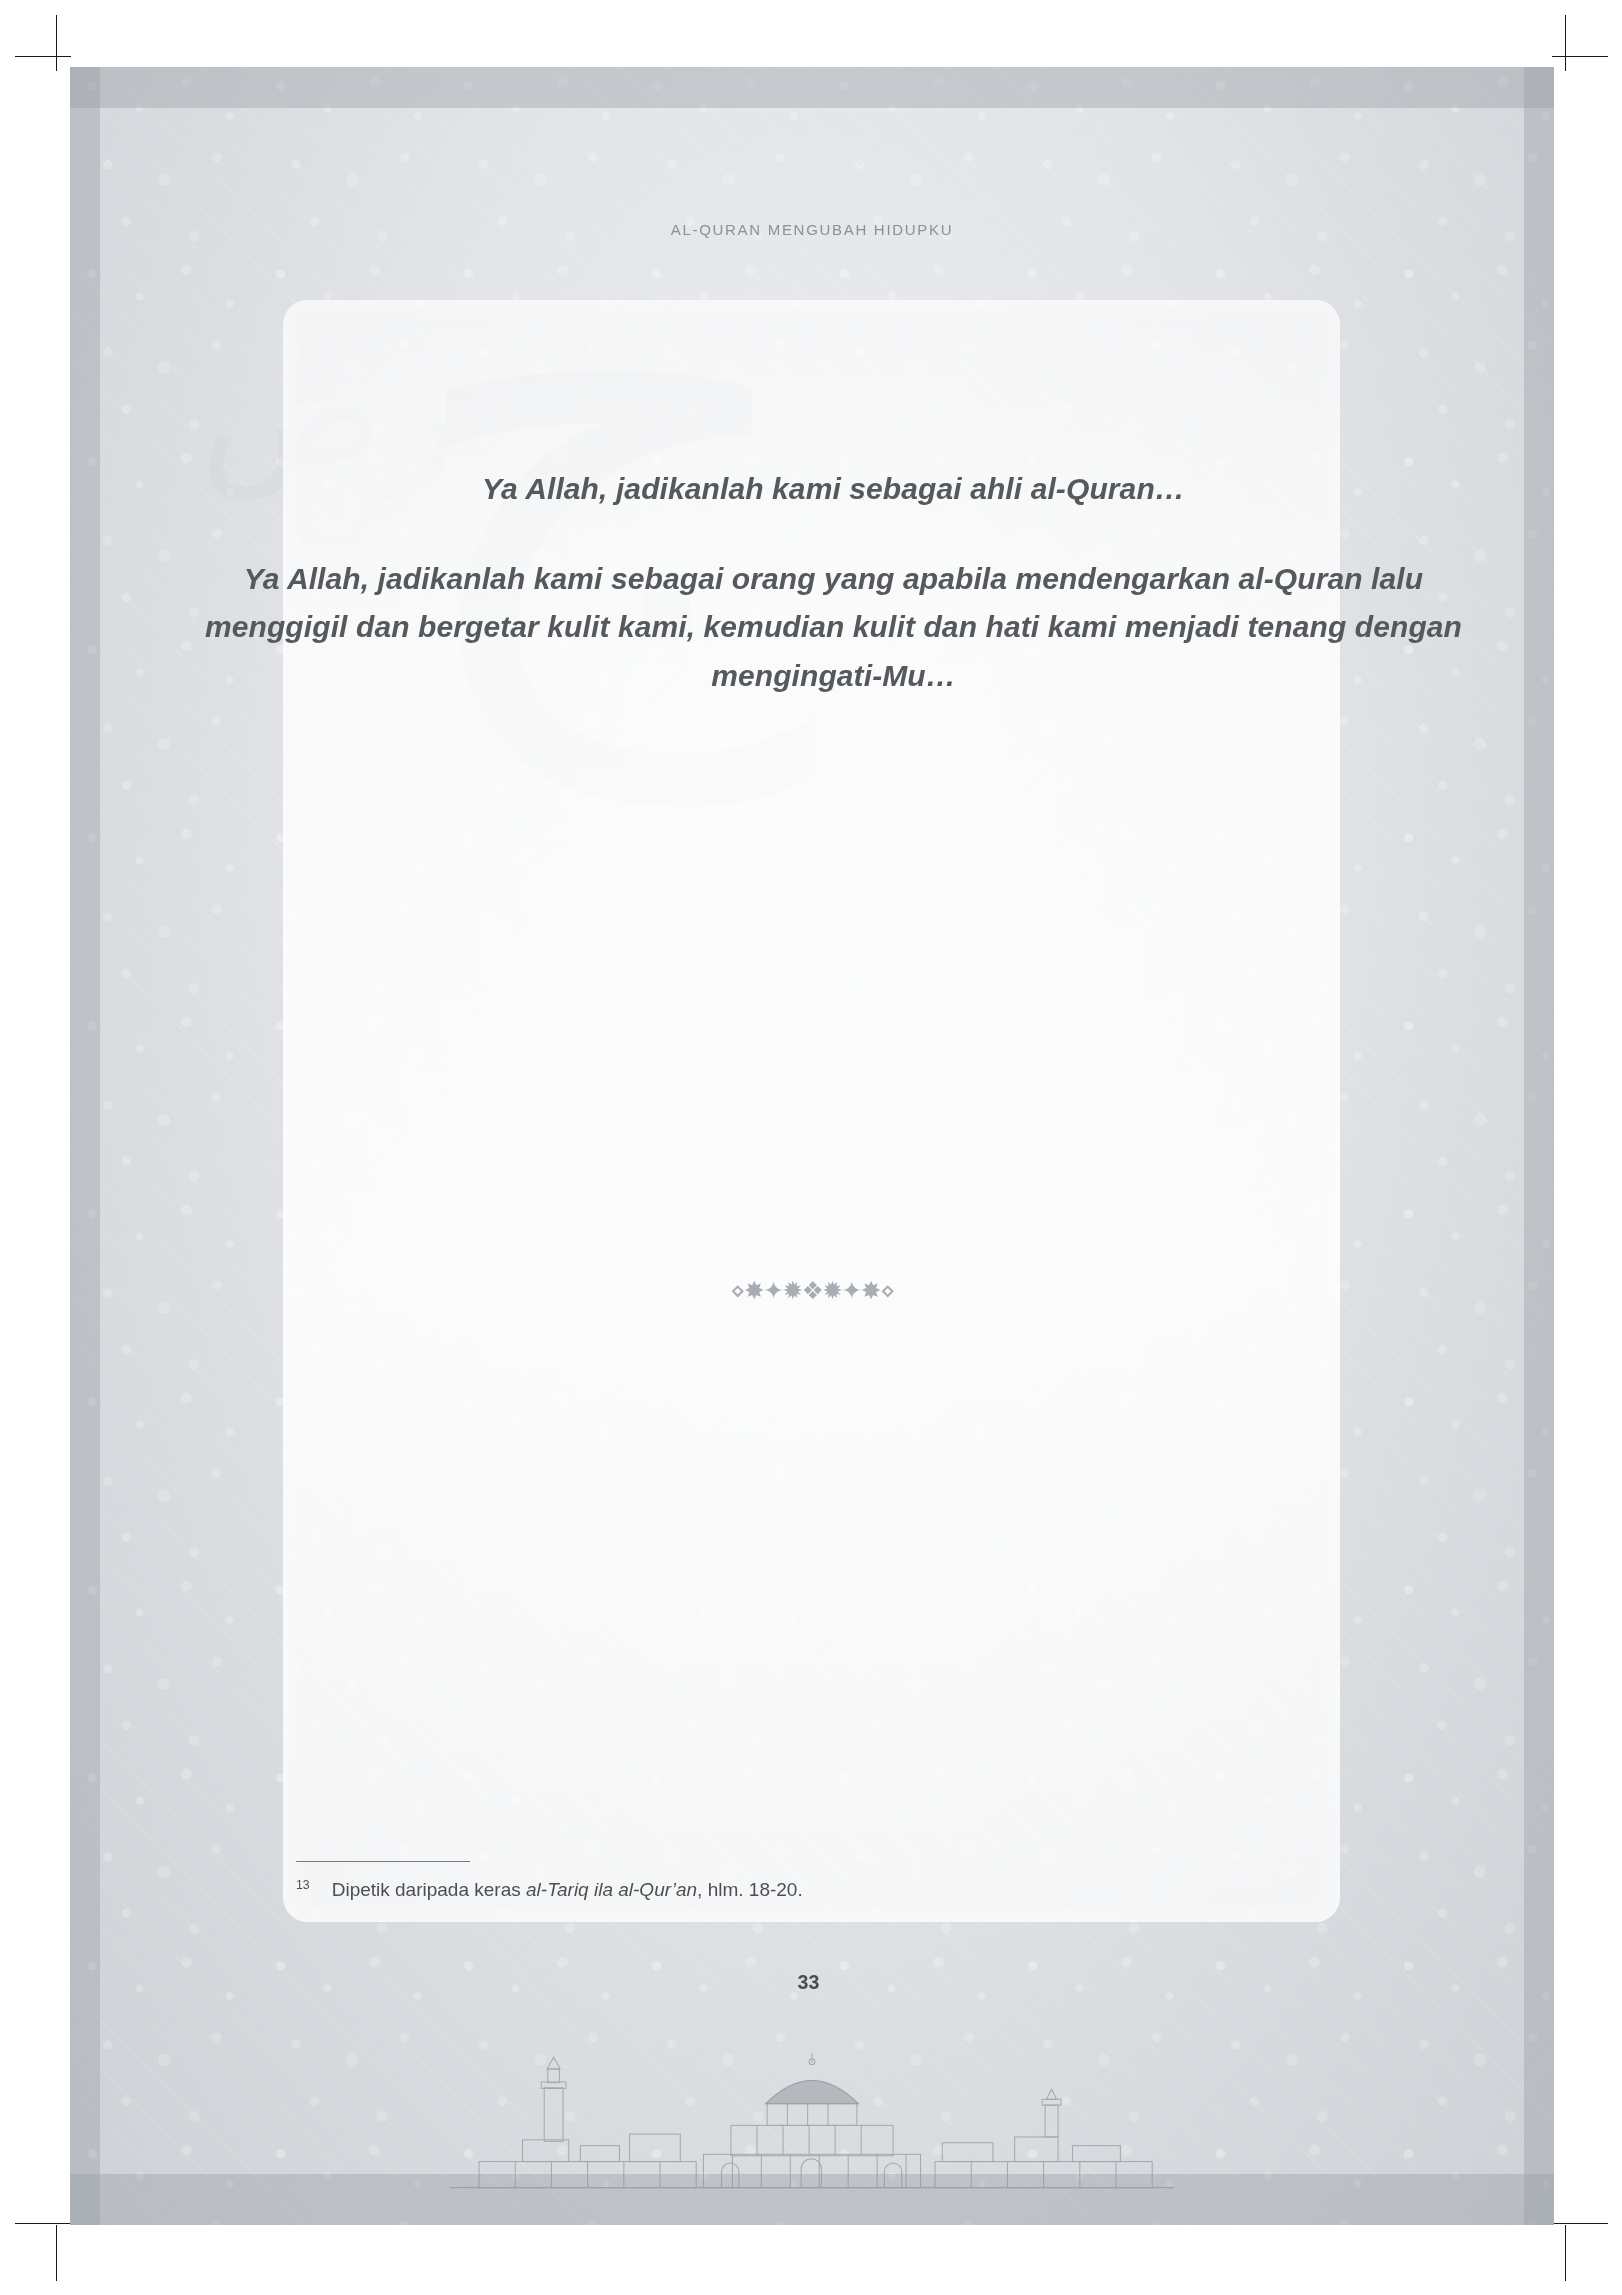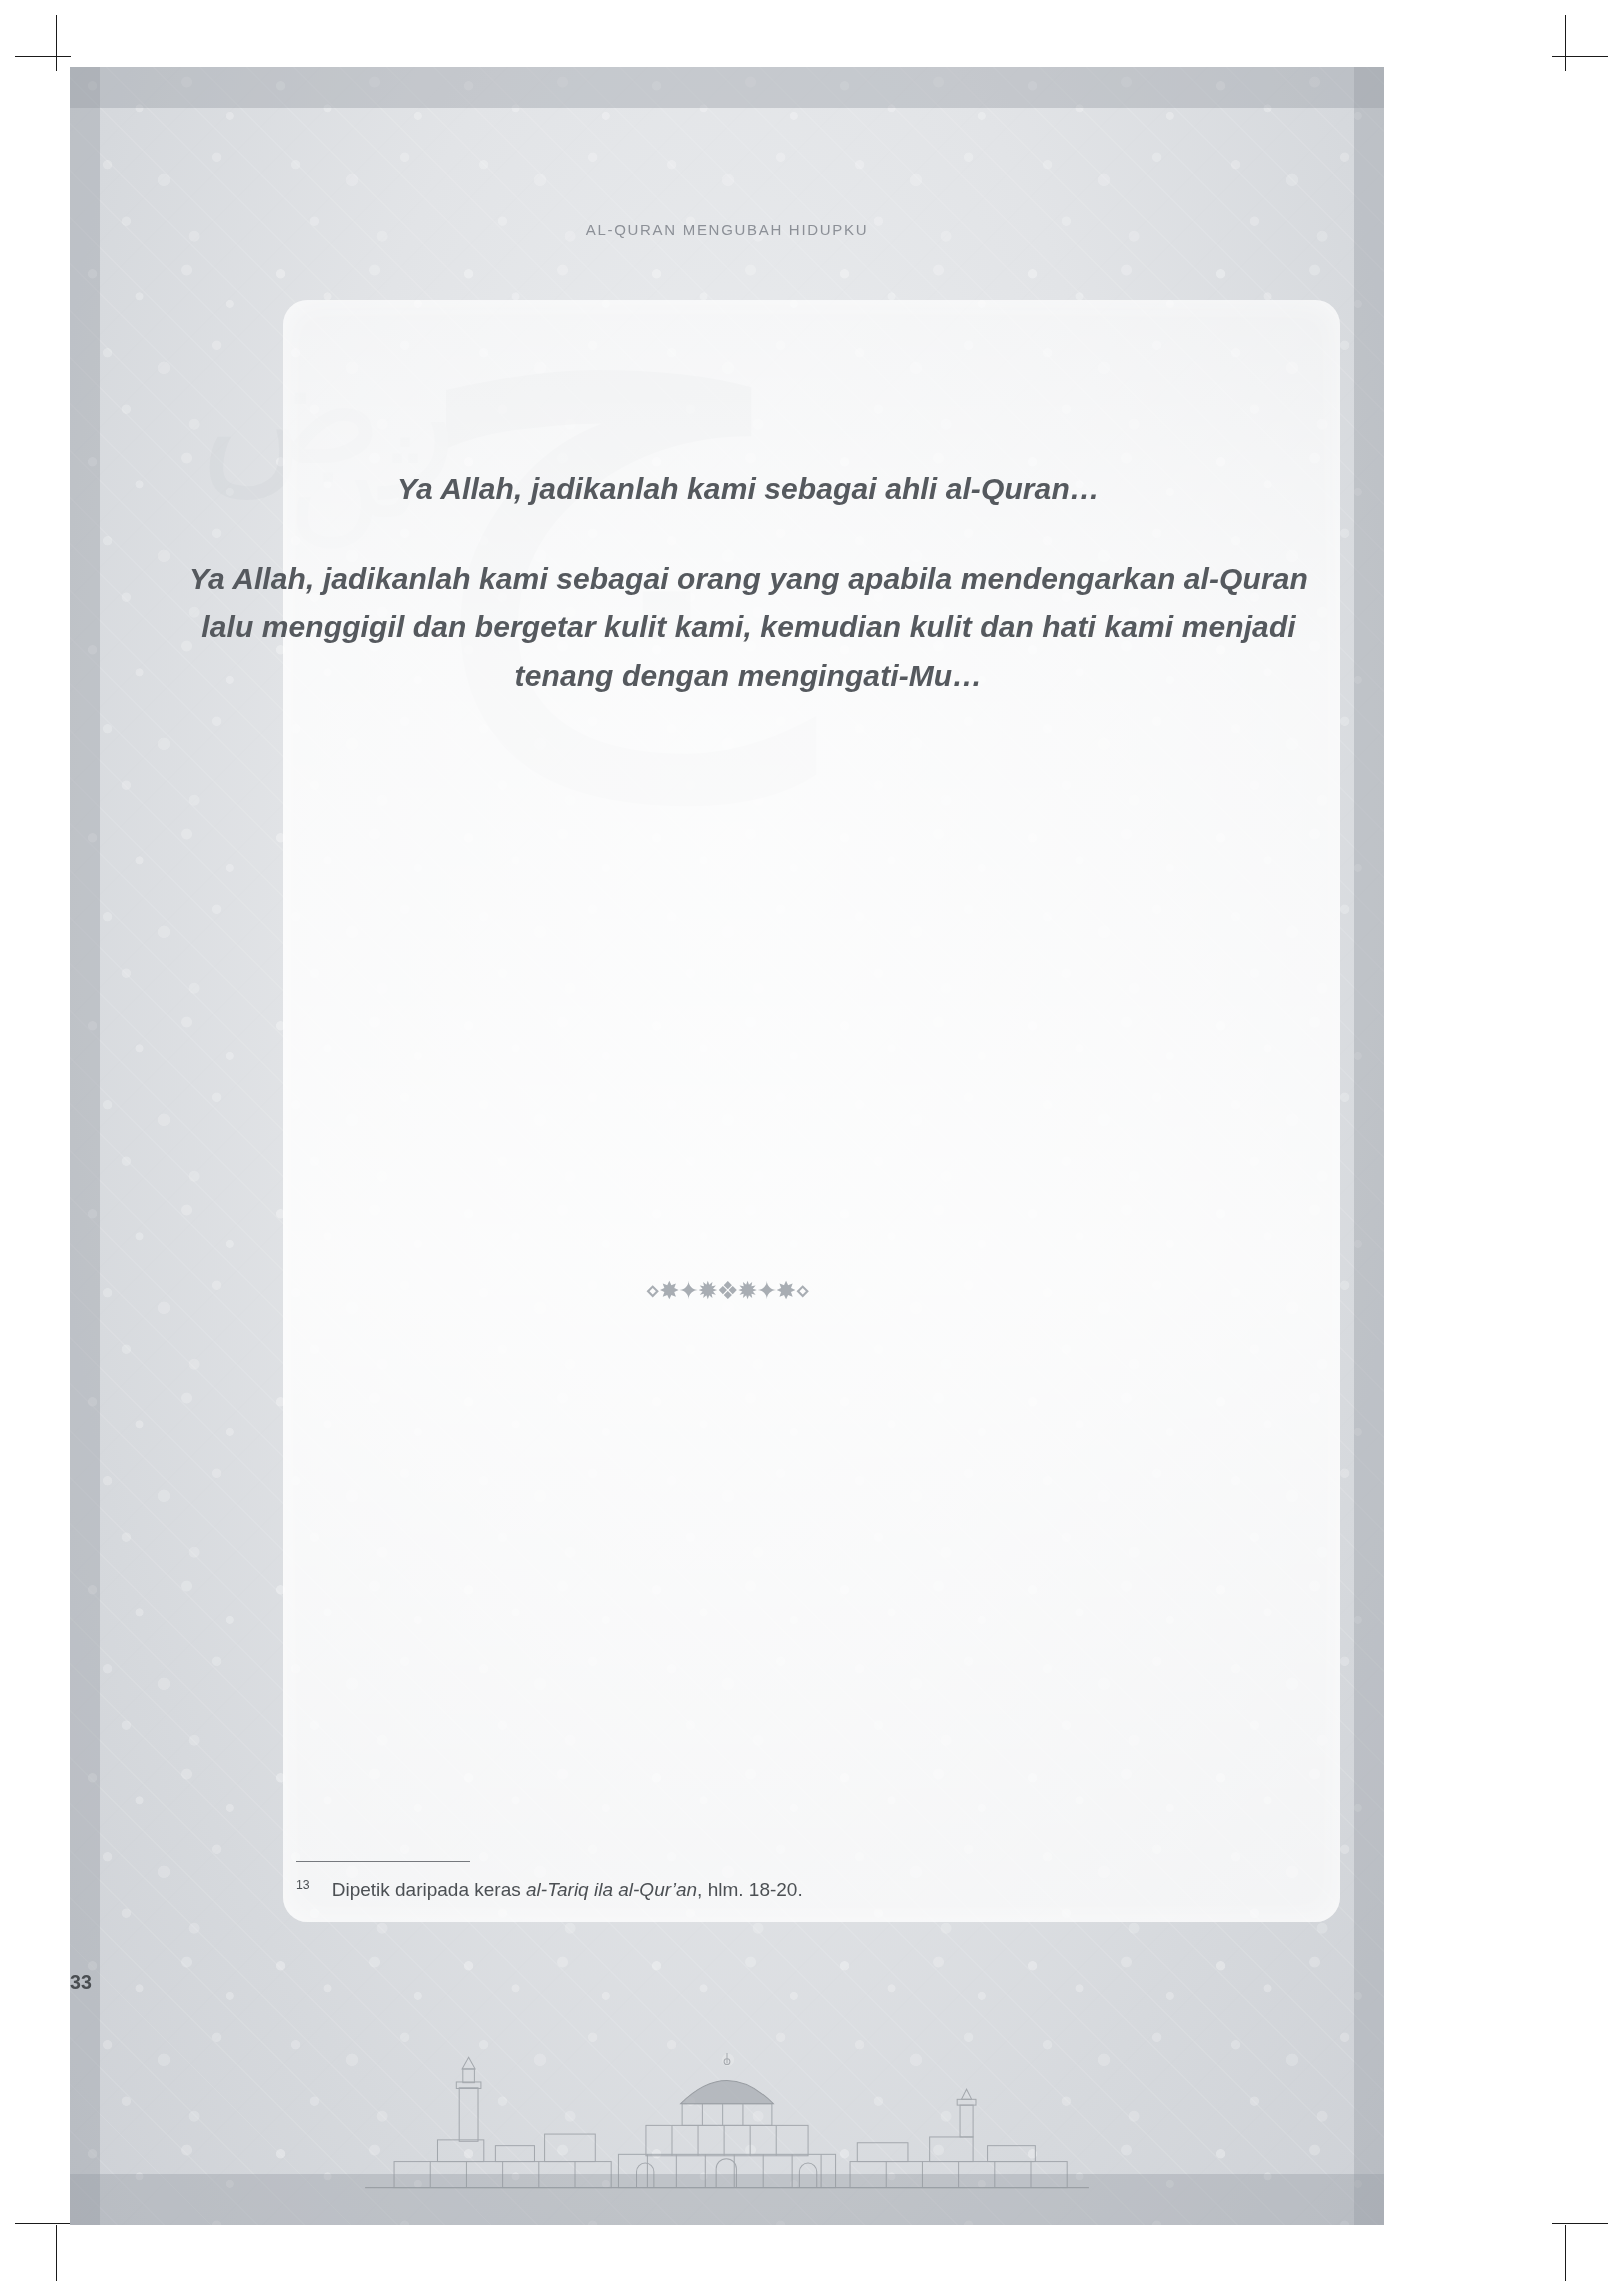--- a/index.html
+++ b/index.html
@@ -26,21 +26,21 @@
     background: #1a1a1a;
   }
   .cm-v { width: 1.4px; height: 56px; }
   .cm-h { height: 1.4px; width: 56px; }
 
   
   .page {
     position: absolute;
     left: 70px;
     top: 67px;
-    width: 1314px;
+    width: 1484px;
     height: 2158px;
     background:
       radial-gradient(ellipse at 50% 35%, #eceef0 0%, #e2e4e7 45%, #d6d9dd 75%, #ced1d6 100%);
     overflow: hidden;
   }
   
   .page-texture {
     position: absolute;
     inset: 0;
     opacity: .55;
@@ -179,21 +179,21 @@
     vertical-align: super;
     margin-right: 22px;
   }
   .footnote i { font-style: italic; }
 
   
   .page-number {
     position: absolute;
     left: 0; right: 7px;
     top: 1904px;
-    text-align: left;
+    text-align: center;
     font-size: 19.6px;
     font-weight: 700;
     color: #4a4e52;
   }
   .skyline {
     position: absolute;
     left: 50%;
     transform: translateX(-50%);
     bottom: 20px;
     width: 753px;

